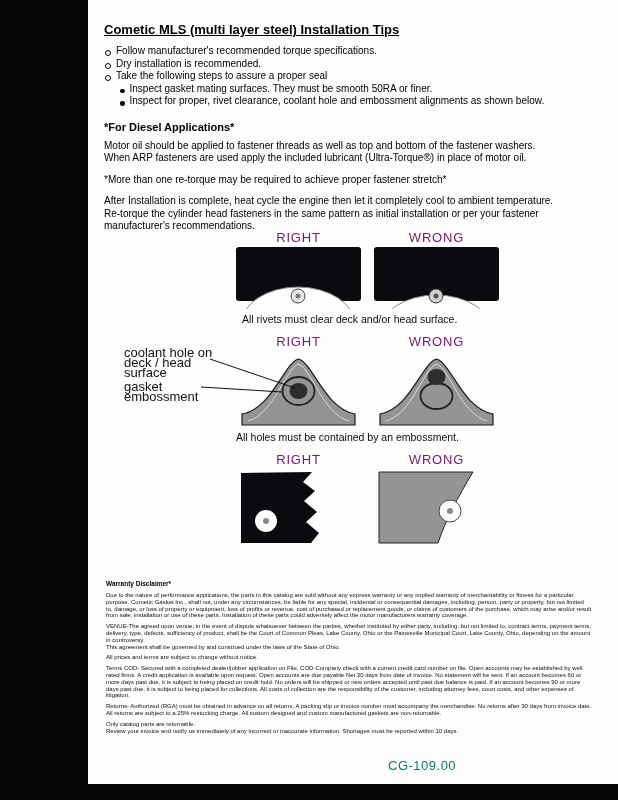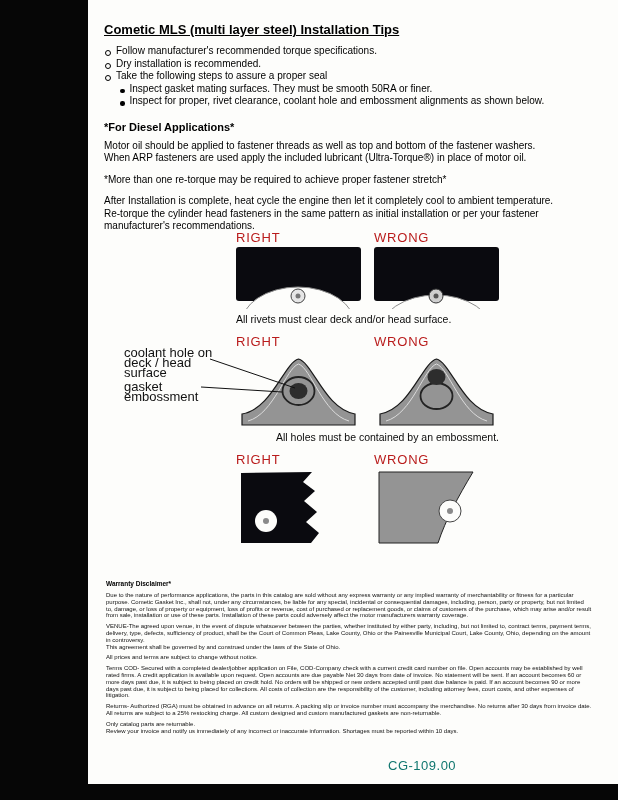--- a/index.html
+++ b/index.html
@@ -15,21 +15,21 @@
   .sub { margin-left:15px; }
   .b-dot { flex:none; width:4.5px; height:4.5px; background:#000; border-radius:50%; margin:4px 5px 0 1px; }
   .diesel { margin-top:13px; }
   .diesel-h { font-size:11px; font-weight:bold; margin:0 0 7px 0; }
   .para { font-size:10px; line-height:12.5px; width:455px; margin:0 0 9px 0; }
 
   .blockB { position:absolute; left:104px; top:230px; width:492px; }
   .drow { position:relative; }
   .dcenter { margin-left:132px; width:263px; }
   .rw { display:flex; margin-bottom:2px; }
-  .rw span { width:125px; text-align:left; font-size:13px; letter-spacing:0.8px; color:#b91c1c; }
+  .rw span { width:125px; text-align:center; font-size:13px; letter-spacing:0.8px; color:#701a75; }
   .rw span + span { margin-left:13px; }
   .panels { display:flex; gap:13px; }
   .panels svg { display:block; }
   .caption { font-size:10.5px; margin:4px 0 9px 132px; color:#0a0a0a; }
   .cap3 { width:252px; line-height:13px; }
   .ann { position:absolute; font-size:13px; line-height:10px; white-space:pre-line; color:#111; }
   .ann1 { left:20px; top:14px; width:100px; }
   .ann2 { left:20px; top:48px; width:110px; }
   .annlines { position:absolute; left:0; top:0; pointer-events:none; }
 
@@ -93,21 +93,21 @@
             <circle cx="62" cy="49" r="7" fill="#e6e6e6" stroke="#444" stroke-width="1"></circle>
             <circle cx="62" cy="49" r="2.5" fill="#777"></circle>
           </svg>
           <svg width="125" height="62" viewBox="0 0 125 62">
             <rect x="0" y="0" width="125" height="54" rx="3" fill="#0a0a0f"></rect>
             <ellipse cx="62" cy="86" rx="57" ry="38" fill="#fdfdfb" stroke="#8a8a8a" stroke-width="1"></ellipse>
             <circle cx="62" cy="49" r="7" fill="#cfcfcf" stroke="#333" stroke-width="1"></circle>
             <circle cx="62" cy="49" r="2.5" fill="#555"></circle>
           </svg>
         </div>
-        <div class="caption" style="margin-left:0;">All rivets must clear deck and/or head surface.</div>
+        <div class="caption" style="margin-left:6px;">All rivets must clear deck and/or head surface.</div>
       </div>
     </div>
 
     <div class="drow">
       <div class="dcenter">
         <div class="rw">
           <span>RIGHT</span>
           <span>WRONG</span>
         </div>
         <div class="panels">
@@ -117,21 +117,21 @@
             <ellipse cx="62.5" cy="40" rx="16" ry="14" fill="none" stroke="#222" stroke-width="1.8"></ellipse>
             <ellipse cx="62.5" cy="40" rx="9" ry="8" fill="#2d2d2d"></ellipse>
           </svg>
           <svg width="125" height="76" viewBox="0 0 125 76">
             <path d="M6,74 L6,63 C36,58 48,12 62.5,8 C77,12 89,58 119,63 L119,74 Z" fill="#949494" stroke="#1a1a1a" stroke-width="1.2"></path>
             <path d="M12,70 C38,63 50,17 62.5,13 C75,17 87,63 113,70" fill="none" stroke="#dcdcdc" stroke-width="1"></path>
             <ellipse cx="62.5" cy="45" rx="16" ry="13" fill="none" stroke="#222" stroke-width="1.8"></ellipse>
             <ellipse cx="62.5" cy="26" rx="9" ry="8" fill="#2d2d2d"></ellipse>
           </svg>
         </div>
-        <div class="caption" style="margin-left:0;text-align:right;">All holes must be contained by an embossment.</div>
+        <div class="caption" style="margin-left:0;">All holes must be contained by an embossment.</div>
       </div>
       <div class="ann ann1">coolant hole on
 deck / head surface</div>
       <div class="ann ann2">gasket embossment</div>
       <svg class="annlines" width="210" height="100" viewBox="0 0 210 100">
         <line x1="106" y1="25" x2="191" y2="54" stroke="#111" stroke-width="1"></line>
         <line x1="97" y1="53" x2="178" y2="58" stroke="#111" stroke-width="1"></line>
       </svg>
     </div>
 

